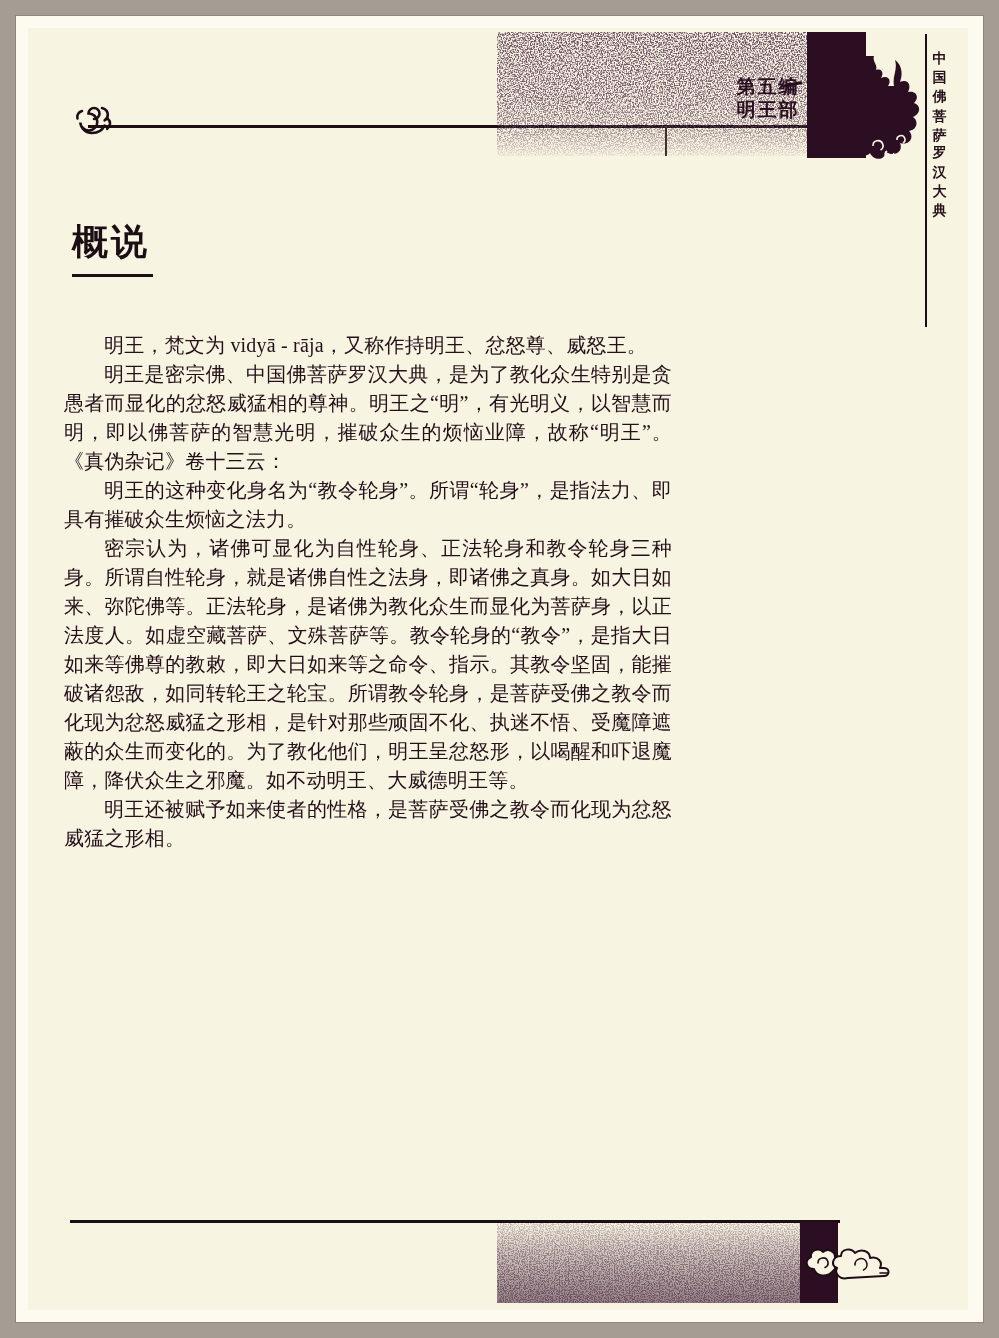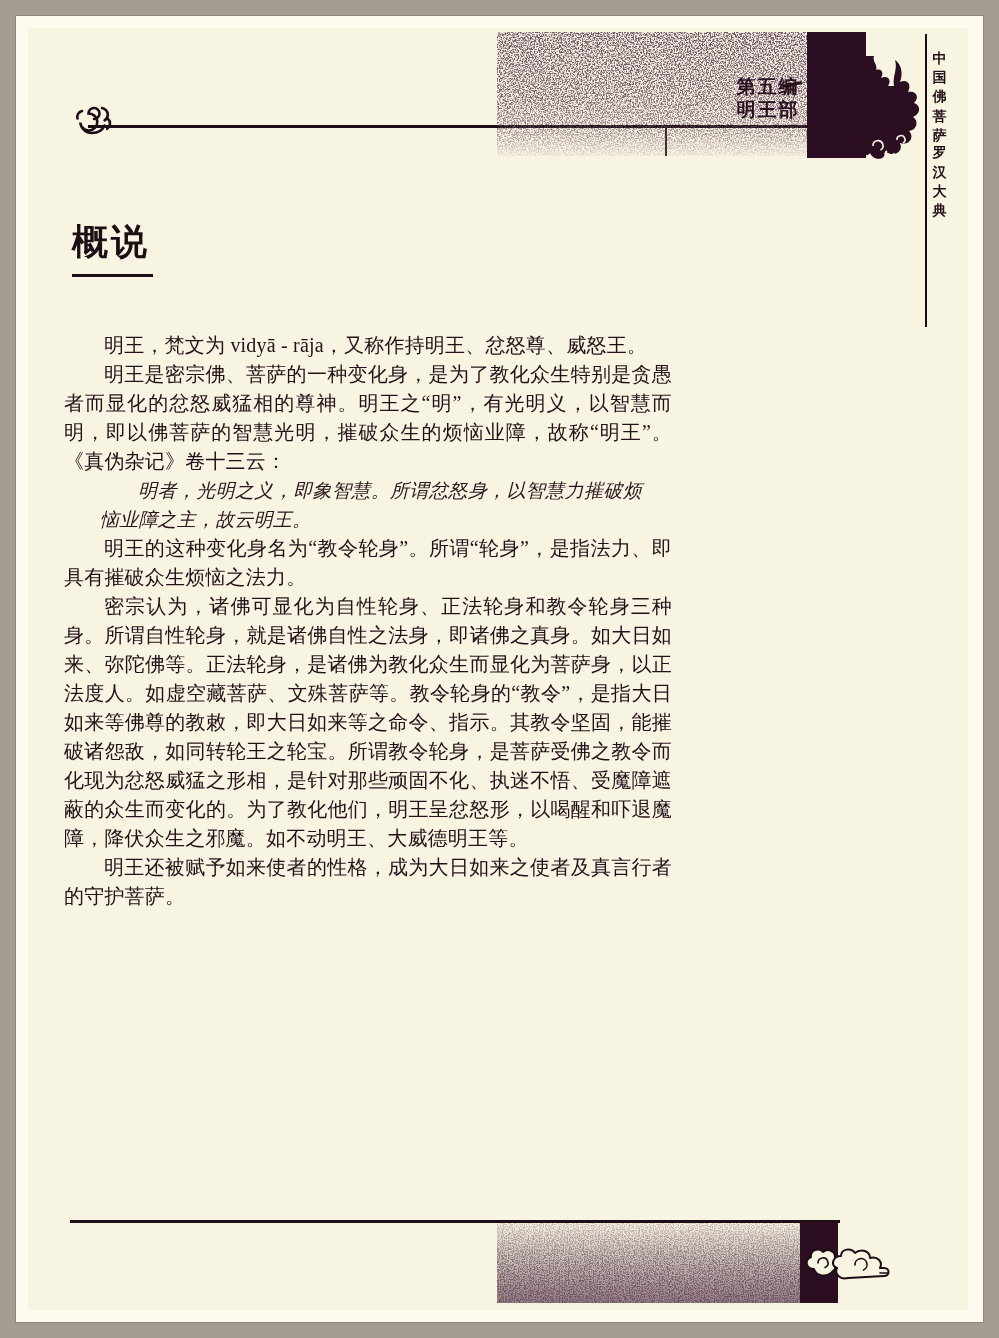--- a/index.html
+++ b/index.html
@@ -123,25 +123,24 @@
     </g>
   </svg>
 
   <div class="abs side-rule"></div>
   <div class="abs side-title">中国佛菩萨罗汉大典</div>
 
   <h1 class="abs heading">概说</h1>
 
   <div class="abs body-text">
     <p class="para">明王，梵文为 vidyā - rāja，又称作持明王、忿怒尊、威怒王。</p>
-    <p class="para">明王是密宗佛、菩萨的一种变化身，是为了教化众生特别是贪愚者而显化的忿怒威猛相的尊神。明王之“明”，有光明义，以智慧而明，即以佛菩萨的智慧光明，摧破众生的烦恼业障，故称“明王”。《真伪杂记》卷十三云：</p>
-    <p class="quote">明者，光明之义，即象智慧。所谓忿怒身，以智慧力摧破烦恼业障之主，故云明王。</p>
+    <p class="para">明王是密宗佛、中国佛菩萨罗汉大典，是为了教化众生特别是贪愚者而显化的忿怒威猛相的尊神。明王之“明”，有光明义，以智慧而明，即以佛菩萨的智慧光明，摧破众生的烦恼业障，故称“明王”。《真伪杂记》卷十三云：</p>
     <p class="para">明王的这种变化身名为“教令轮身”。所谓“轮身”，是指法力、即具有摧破众生烦恼之法力。</p>
     <p class="para">密宗认为，诸佛可显化为自性轮身、正法轮身和教令轮身三种身。所谓自性轮身，就是诸佛自性之法身，即诸佛之真身。如大日如来、弥陀佛等。正法轮身，是诸佛为教化众生而显化为菩萨身，以正法度人。如虚空藏菩萨、文殊菩萨等。教令轮身的“教令”，是指大日如来等佛尊的教敕，即大日如来等之命令、指示。其教令坚固，能摧破诸怨敌，如同转轮王之轮宝。所谓教令轮身，是菩萨受佛之教令而化现为忿怒威猛之形相，是针对那些顽固不化、执迷不悟、受魔障遮蔽的众生而变化的。为了教化他们，明王呈忿怒形，以喝醒和吓退魔障，降伏众生之邪魔。如不动明王、大威德明王等。</p>
-    <p class="para">明王还被赋予如来使者的性格，成为大日如来之使者及真言行者的守护菩萨。</p>
+    <p class="para">明王还被赋予如来使者的性格，是菩萨受佛之教令而化现为忿怒威猛之形相。</p>
   </div>
 
   <div class="abs footer-rule"></div>
 
   <svg class="abs footer-noise" width="303" height="80">
     <defs>
       <filter id="nz2" x="0%" y="0%" width="100%" height="100%">
         <feTurbulence type="fractalNoise" baseFrequency="0.8" numOctaves="2" seed="23"></feTurbulence>
         <feColorMatrix type="matrix" values="0 0 0 0 0.16  0 0 0 0 0.08  0 0 0 0 0.13  0 0 0 5 -2.1"></feColorMatrix>
       </filter>

